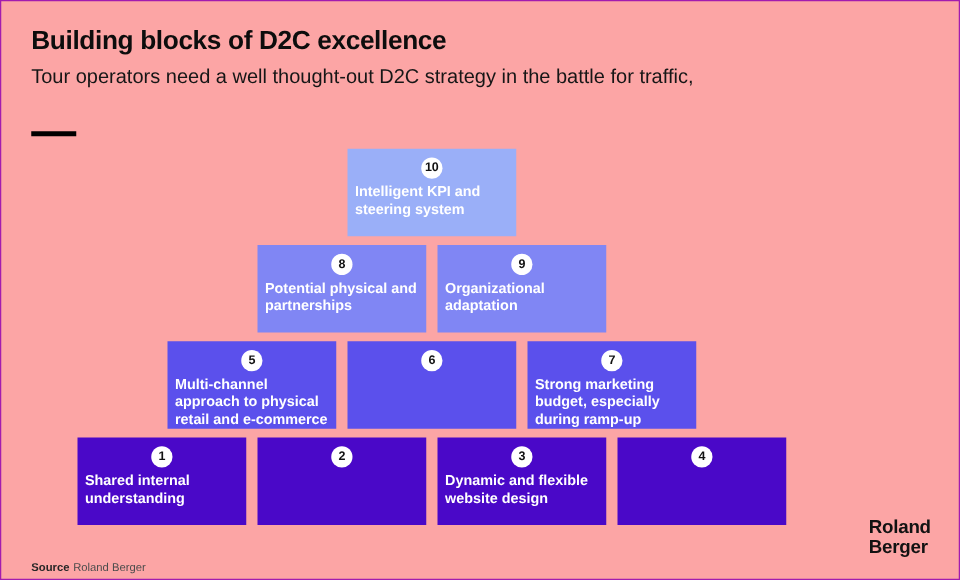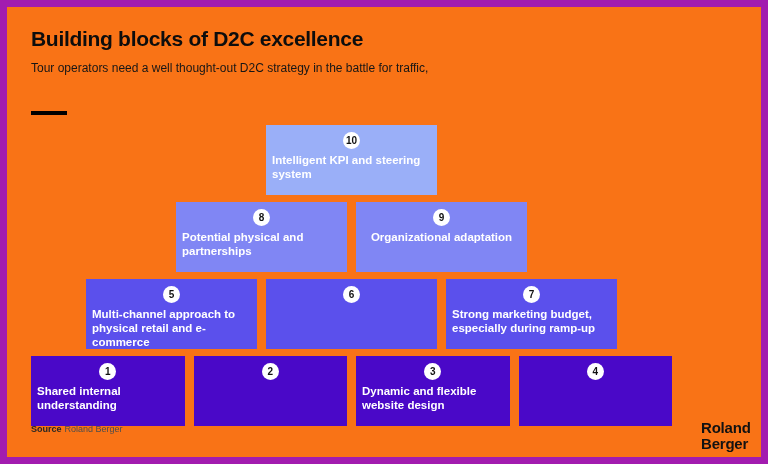--- a/index.html
+++ b/index.html
@@ -5,65 +5,65 @@
   html, body { margin: 0; padding: 0; }
   body {
     width: 768px; height: 464px;
     font-family: "Liberation Sans", sans-serif;
     background: #ffffff;
     position: relative;
     overflow: hidden;
   }
   .slide {
     position: absolute; inset: 0;
-    background: #f97316;
-    border: 7px solid #a21caf;
+    background: #fca5a5;
+    border: 1px solid #a21caf;
     box-sizing: border-box;
   }
   .title {
     position: absolute; left: 24px; top: 20px;
     font-size: 21px; font-weight: 700;
     color: #0d0d0d; letter-spacing: -0.3px;
     white-space: nowrap;
   }
   .subtitle {
     position: absolute; left: 24px; top: 49px;
-    font-size: 12px; line-height: 24px;
+    font-size: 16px; line-height: 24px;
     font-weight: 400; color: #161616;
   }
   .dash {
     position: absolute; left: 24px; top: 104px;
     width: 36px; height: 4px; background: #000000;
   }
   .pyramid {
     position: absolute; left: 24px; top: 118px; width: 641px;
   }
   .row {
     display: flex; justify-content: center;
     gap: 9px; margin-bottom: 7px;
   }
   .block {
-    width: 171px; height: 70px; box-sizing: border-box;
+    width: 135px; height: 70px; box-sizing: border-box;
     display: flex; flex-direction: column; align-items: center;
     padding: 7px 6px 0 6px;
     color: #ffffff;
   }
   .num {
     width: 17px; height: 17px; border-radius: 50%;
     background: #ffffff; color: #111111;
     font-size: 10px; font-weight: 700;
     display: flex; align-items: center; justify-content: center;
     margin-bottom: 4px; flex: 0 0 auto;
   }
   .label {
     font-size: 11.5px; font-weight: 700;
     text-align: left; line-height: 14px;
   }
   .source {
-    position: absolute; left: 24px; top: 417px;
+    position: absolute; left: 24px; top: 448px;
     font-size: 9px; color: #4d4d4d;
   }
   .source .src-label { font-weight: 700; color: #262626; margin-right: 3px; }
   .logo {
     position: absolute; left: 694px; top: 413px;
     font-size: 15px; font-weight: 700; line-height: 16px;
     color: #121212; letter-spacing: -0.2px;
   }
 </style>
 </head>

